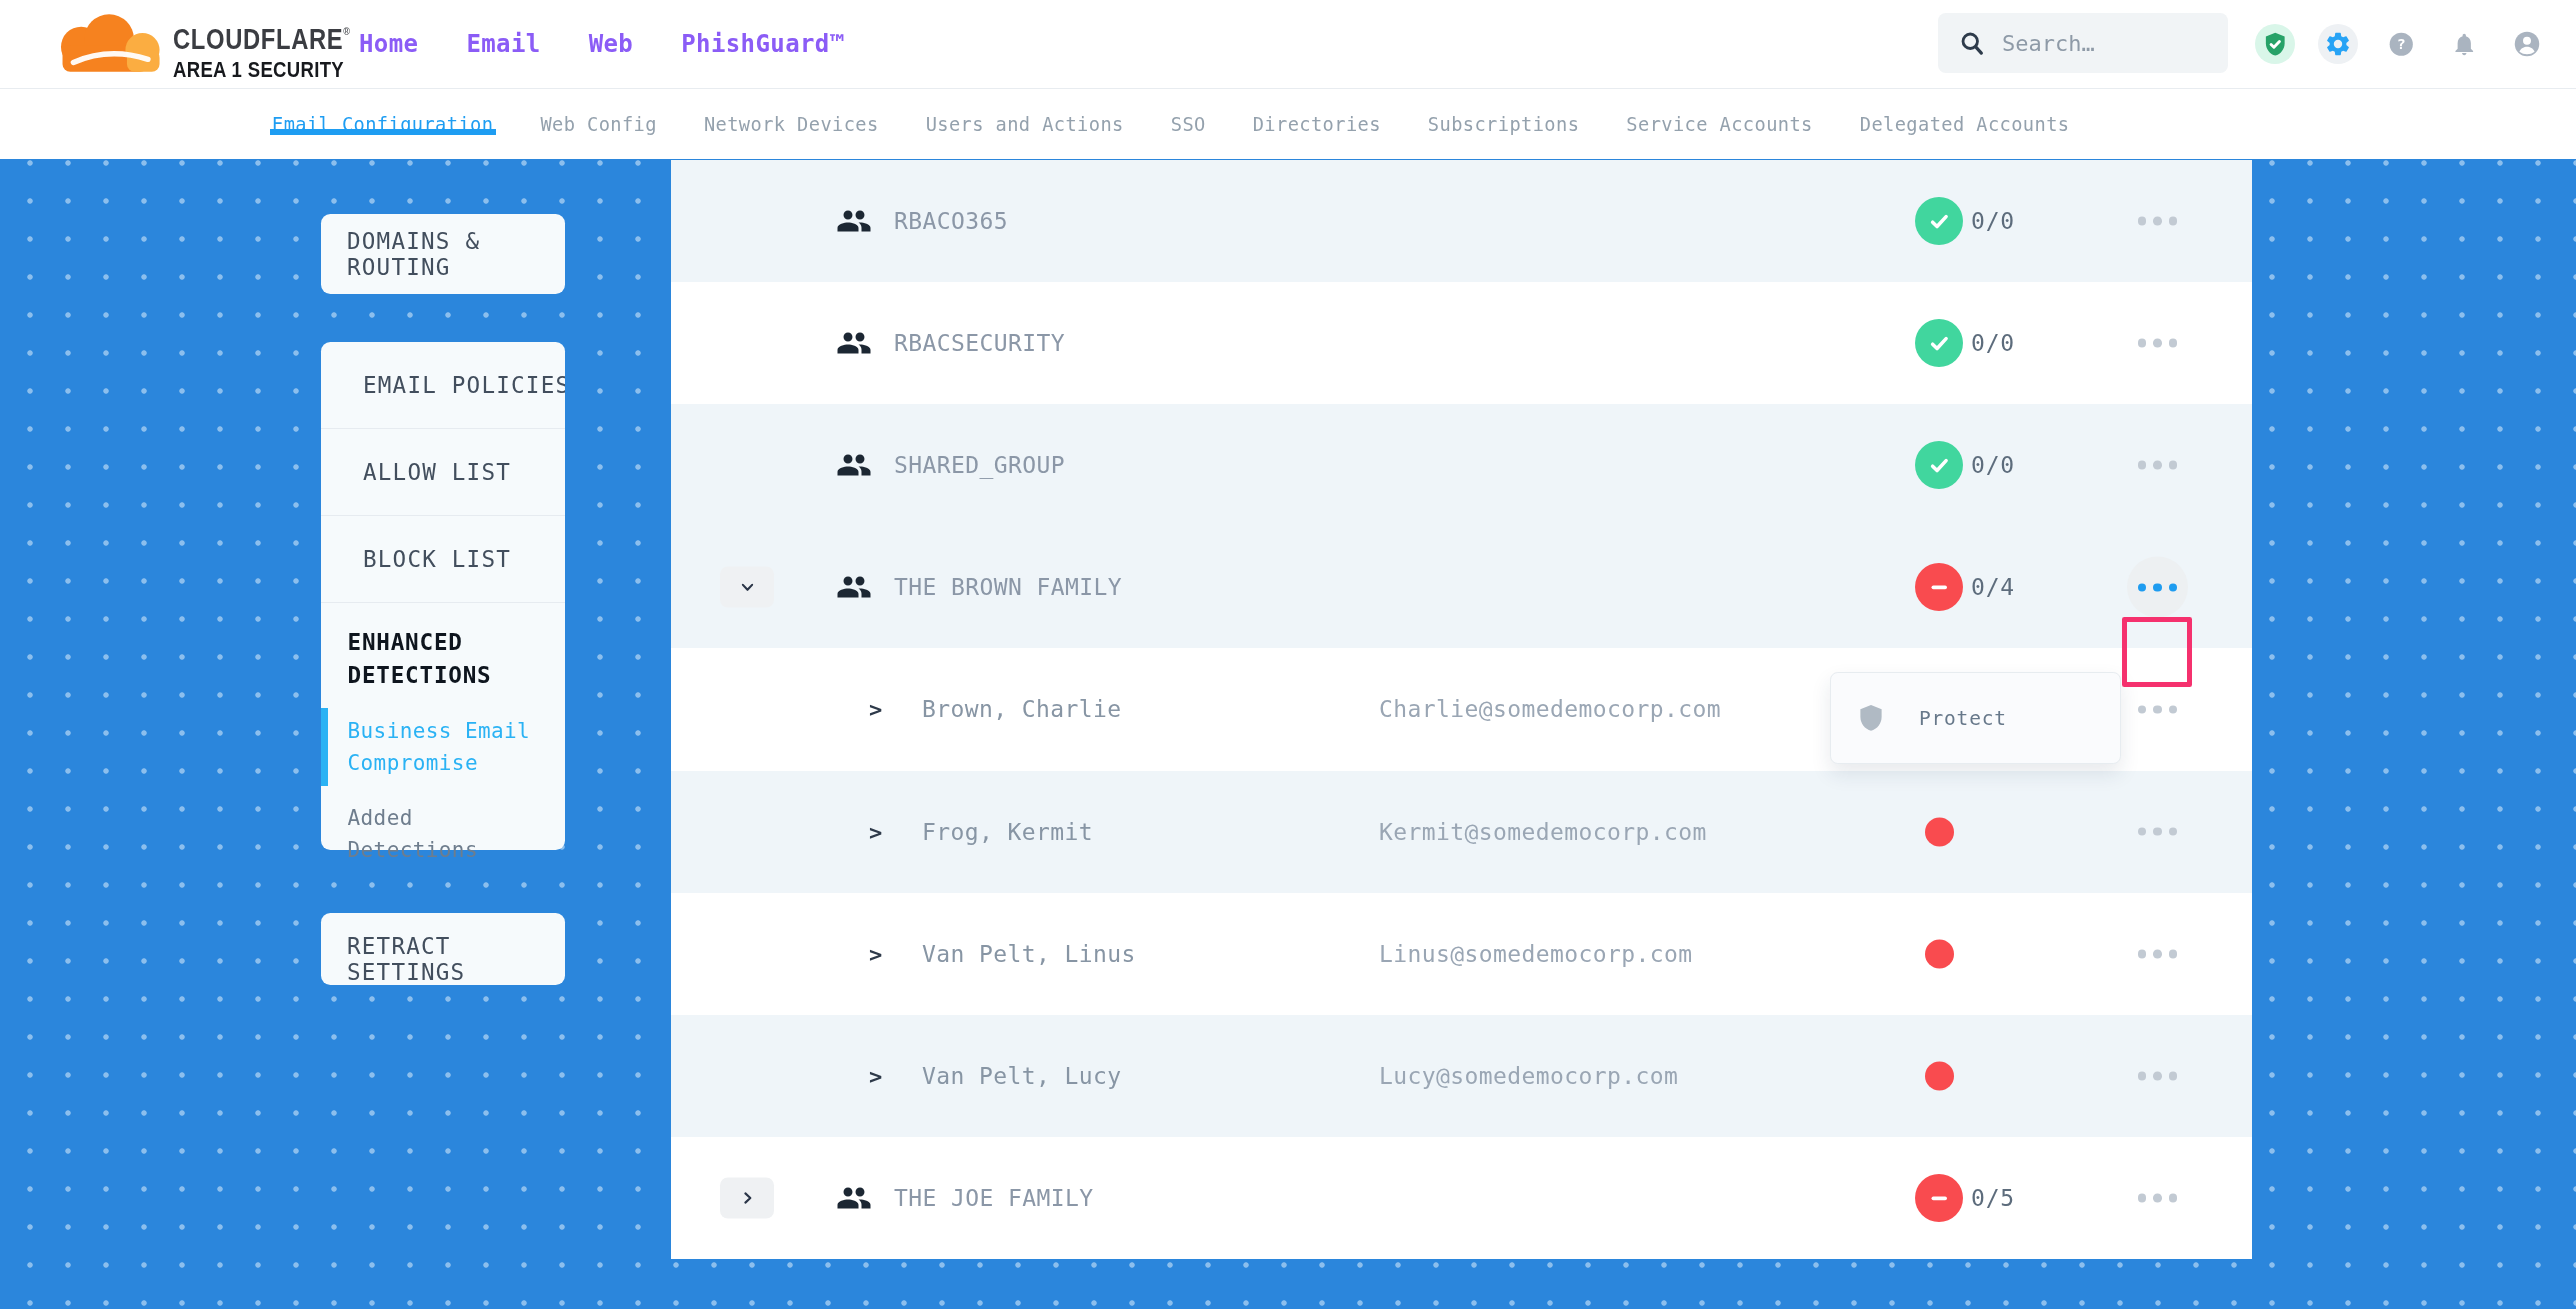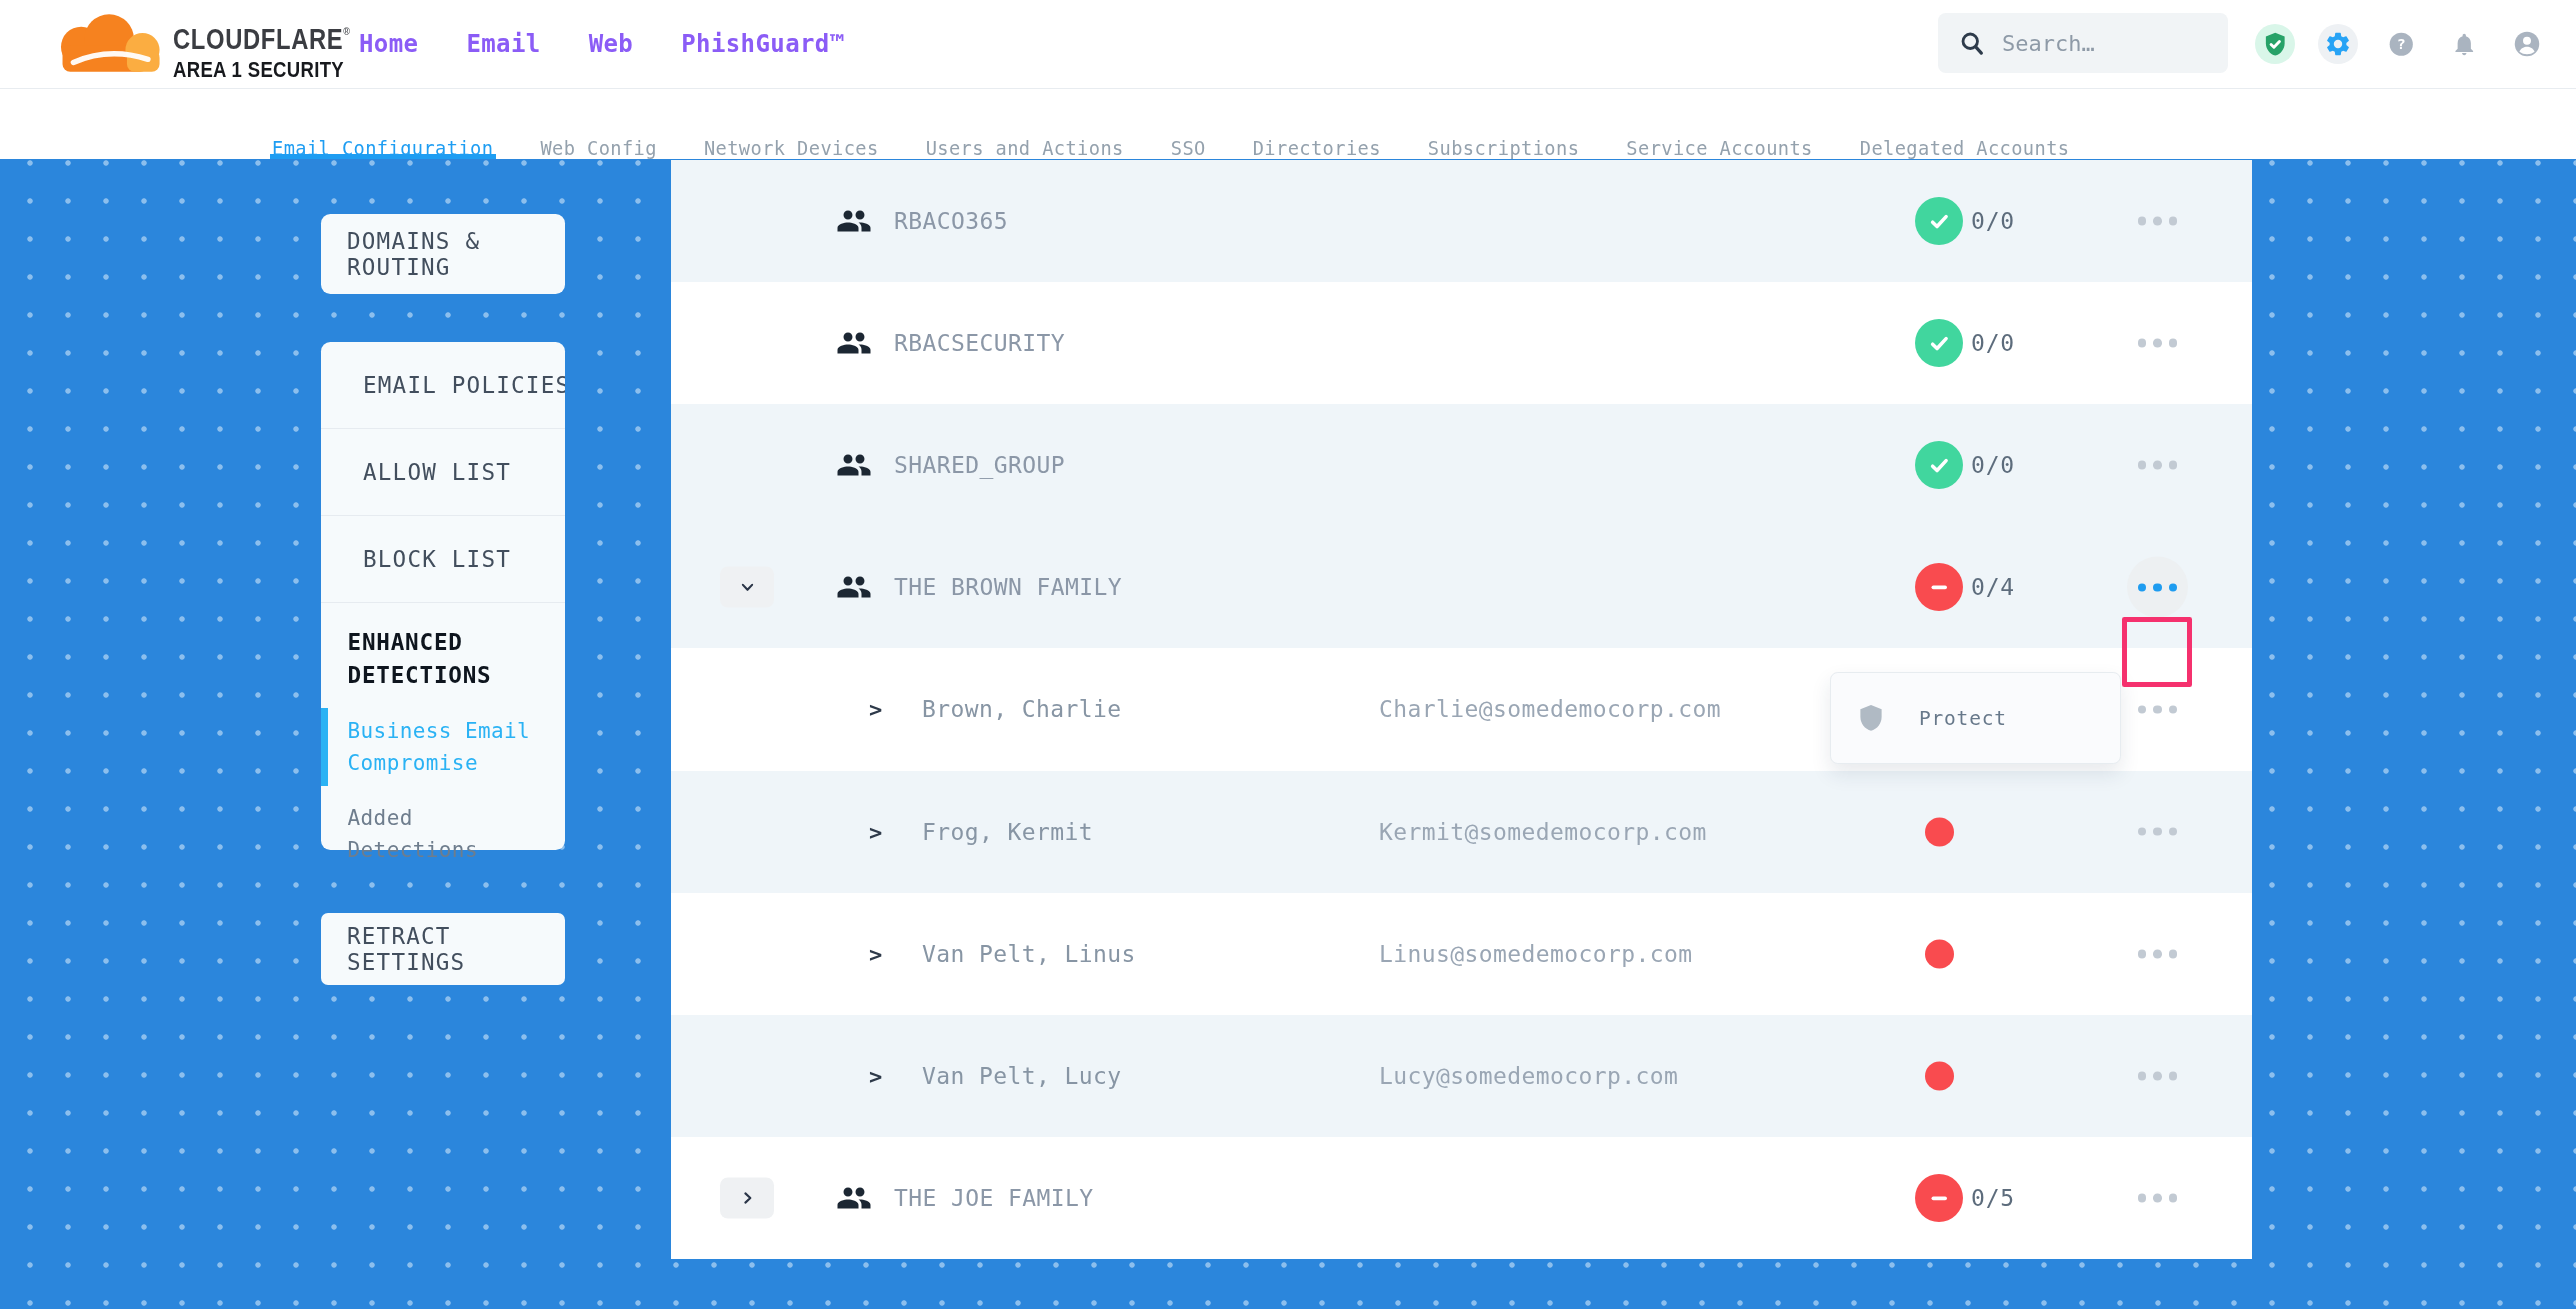--- a/index.html
+++ b/index.html
@@ -24,30 +24,30 @@
   .navlink{font-size:24px;color:#8b5cf6;letter-spacing:0.4px;cursor:pointer;font-weight:bold;}
   .searchbox{position:absolute;left:1938px;top:13.2px;width:290px;height:60px;background:#f1f4f6;border-radius:7.8px;display:flex;align-items:center;}
   .searchbox svg{margin-left:20px;flex:none;}
   .searchbox input{border:none;outline:none;background:transparent;margin-left:14px;width:210px;font-family:"DejaVu Sans Mono",monospace;font-size:22px;color:#51616f;}
   .searchbox input::placeholder{color:#8e9aa7;opacity:1;}
   .hdr-icons{position:absolute;left:2255px;top:0;height:88px;display:flex;align-items:center;gap:23px;}
   .hicon{width:40px;height:40px;border-radius:50%;display:flex;align-items:center;justify-content:center;cursor:pointer;flex:none;}
   .hicon.mint{background:#d9f6e9;}
   .hicon.fog{background:#eef1f4;}
   
-  .tabbar{position:absolute;left:0;top:89px;width:100%;height:70px;background:#ffffff;display:flex;align-items:flex-end;padding-left:272px;gap:47px;z-index:20;box-sizing:border-box;}
+  .tabbar{position:absolute;left:0;top:89px;width:100%;height:70px;background:#ffffff;display:flex;align-items:center;padding-left:272px;gap:47px;z-index:20;box-sizing:border-box;}
   .tab{display:flex;align-items:center;font-size:18.7px;color:#94a1ad;letter-spacing:0.4px;position:relative;cursor:pointer;white-space:nowrap;}
   .tab.active{color:#1e9df2;}
   .tab.active::after{content:"";position:absolute;left:-2.3px;right:-2.3px;bottom:0;height:5.4px;background:#1e9df2;}
   
   .card{position:absolute;left:321px;width:244px;background:#f6fafc;border-radius:9.3px;box-sizing:border-box;}
   .card-label{font-size:22.6px;color:#424e5d;letter-spacing:1.2px;padding-left:26px;cursor:pointer;}
   #card-domains{top:214px;height:80px;display:flex;align-items:center;}
   #card-policies{top:342px;height:508px;}
-  #card-retract{top:913px;height:72px;display:flex;align-items:center;border-radius:7px;}
+  #card-retract{top:913px;height:72px;display:flex;align-items:flex-end;}
   .sideitem{height:86px;line-height:86px;padding:0 42px;border-bottom:1.6px solid #e6ebf0;font-size:22.6px;color:#424e5d;letter-spacing:1.2px;cursor:pointer;white-space:nowrap;overflow:hidden;}
   .enhanced{padding:23px 26.5px 0;}
   .enh-title{font-size:22.6px;font-weight:bold;color:#0e151e;letter-spacing:0.8px;line-height:1.45;}
   .subitem{position:relative;font-size:21px;line-height:1.55;letter-spacing:0.4px;cursor:pointer;}
   .subitem.active{margin-top:23px;color:#2ab2f4;}
   .subitem.active::before{content:"";position:absolute;left:-26.5px;top:-6.2px;bottom:-6.2px;width:7px;background:#2ab2f4;}
   .subitem:not(.active){margin-top:22px;color:#6e7d8d;}
   
   .gtable{position:absolute;left:671px;top:160px;width:1581px;height:1099px;display:flex;flex-direction:column;z-index:5;}
   .row{flex:1;position:relative;}

